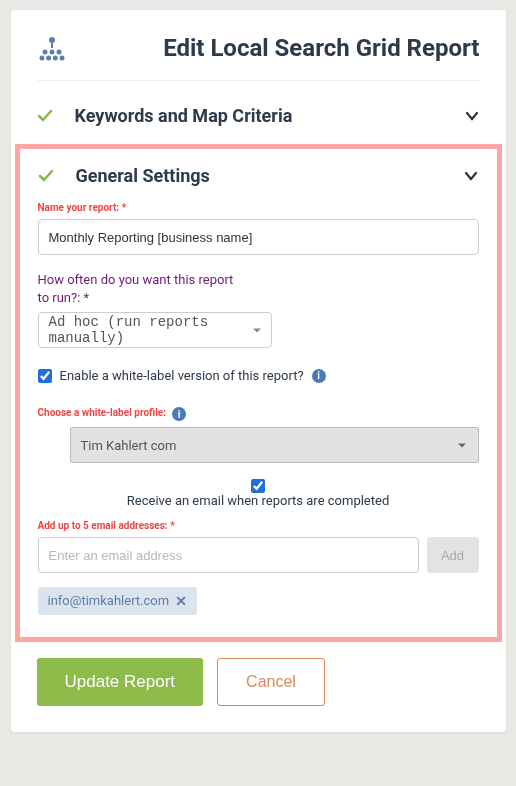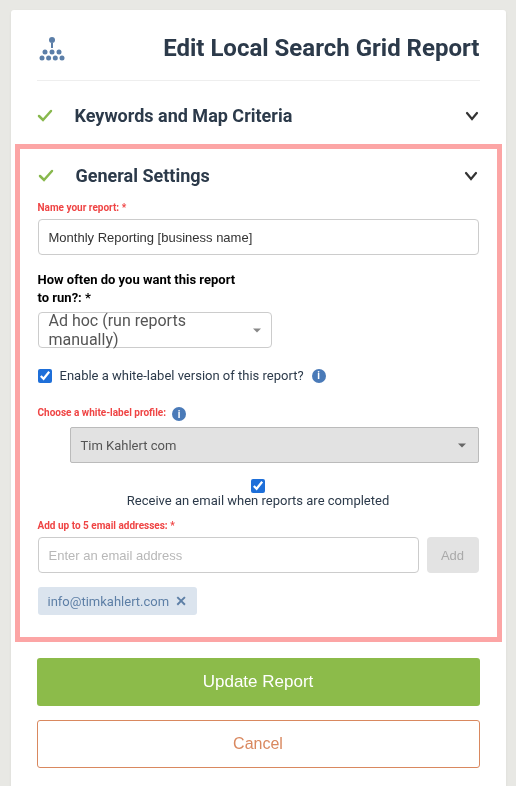--- a/index.html
+++ b/index.html
@@ -91,26 +91,27 @@
       position: relative;
       width: 234px;
       height: 36px;
     }
     .select-input {
       width: 100%;
       height: 100%;
       border: 1px solid #ccc;
       border-radius: 4px;
       padding: 0 30px 0 10px;
-      font-size: 16px;
+      font-size: 14px;
       color: #555;
       background: #fff;
       cursor: pointer;
       display: flex;
       align-items: center;
+      font-family: Liberation Mono, monospace;
     }
     .select-arrow {
       position: absolute;
       right: 10px;
       top: 50%;
       transform: translateY(-50%);
       color: #888;
       pointer-events: none;
     }
     .wl-select-wrapper {
@@ -197,39 +198,37 @@
       height: 36px;
       border: none;
       background: #e3e3e3;
       color: #aaa;
       border-radius: 4px;
       font-size: 13px;
       cursor: pointer;
     }
     .email-chip {
       display: inline-flex;
-      align-items: center;
       gap: 6px;
       background: #dbe4ee;
       color: #5d7fa6;
       padding: 6px 10px;
       border-radius: 3px;
       font-size: 13px;
     }
     .chip-remove {
       cursor: pointer;
       font-weight: bold;
       color: #5d7fa6;
       font-size: 14px;
     }
     .footer-buttons {
       display: flex;
       gap: 14px;
       margin-top: 6px;
-      flex-direction: column;
     }
     .btn-primary {
       background: #8cbb4a;
       color: #fff;
       border: none;
       height: 48px;
       padding: 0 28px;
       font-size: 17px;
       border-radius: 3px;
       cursor: pointer;
@@ -239,22 +238,22 @@
       color: #d9885f;
       border: 1px solid #d9885f;
       height: 48px;
       padding: 0 28px;
       font-size: 16px;
       border-radius: 3px;
       cursor: pointer;
     }
     .two-line-label {
       font-size: 13px;
-      font-weight: 700;
-      color: #000000;
+      font-weight: 400;
+      color: #701a75;
       margin-bottom: 6px;
       line-height: 1.35;
     }
     .label-with-info {
       display: flex;
       align-items: flex-start;
       gap: 6px;
       margin-bottom: 6px;
     }
     .label-with-info .field-label { margin-bottom: 0; }

